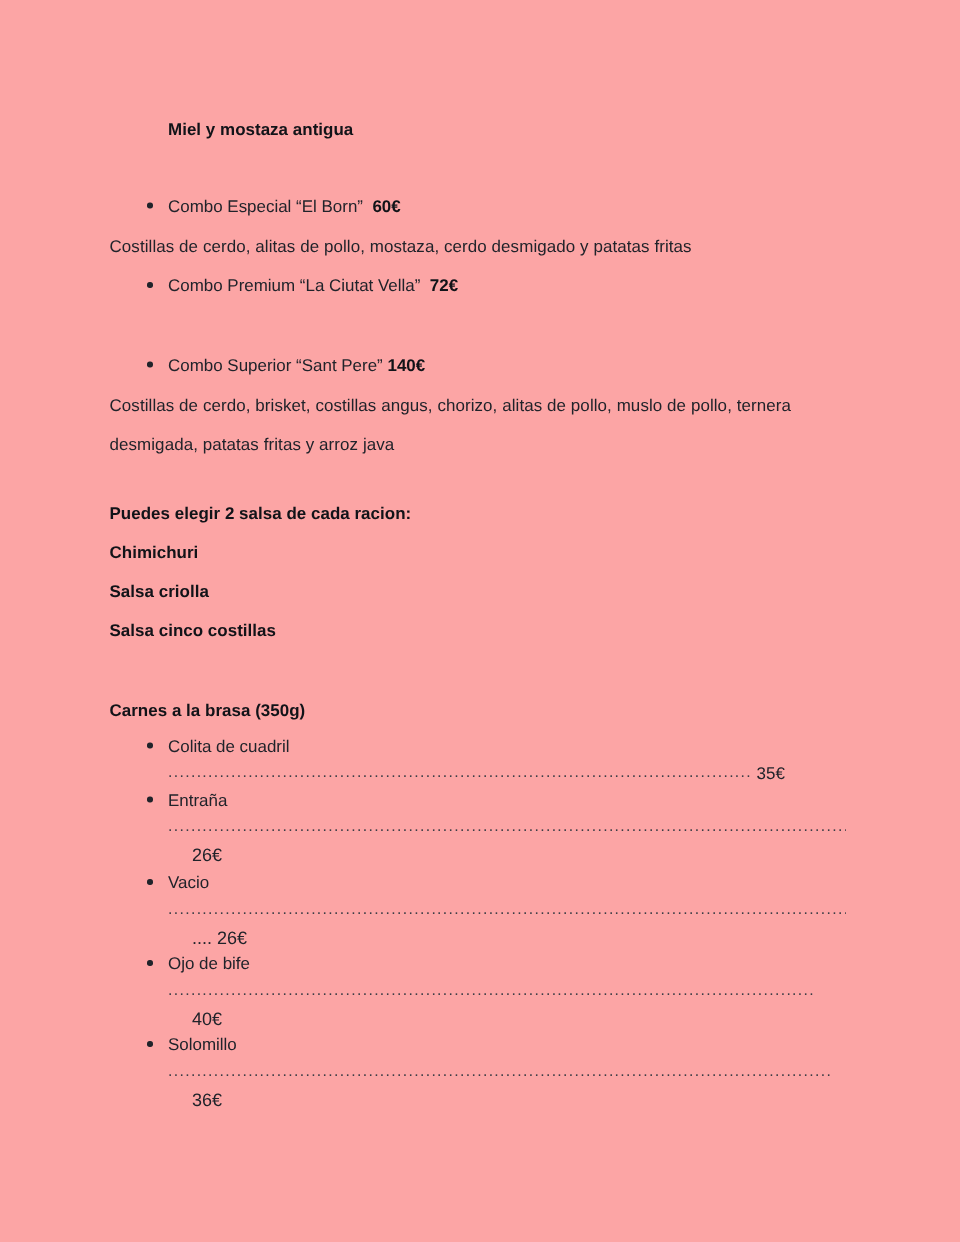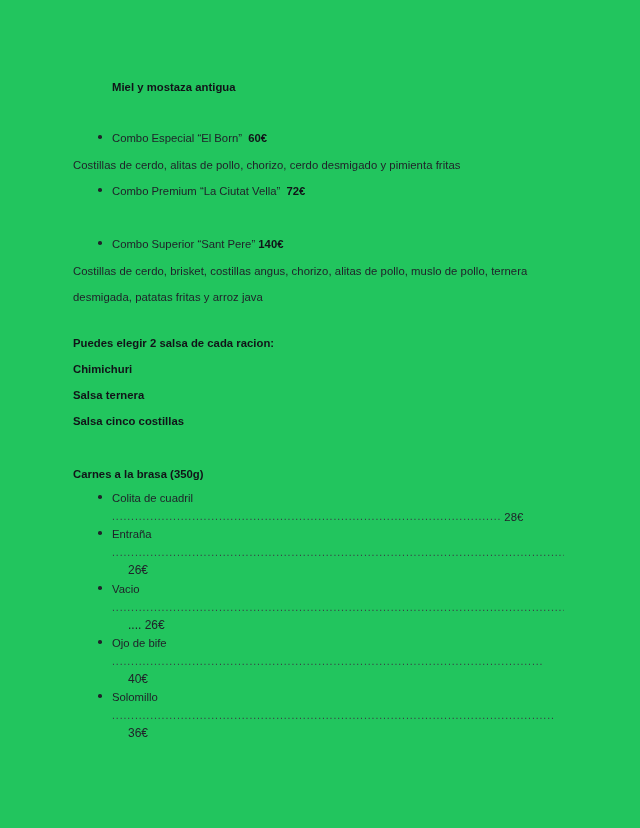--- a/index.html
+++ b/index.html
@@ -11,21 +11,21 @@
     width: 640px;
     height: 828px;
     position: relative;
     font-family: "Liberation Sans", sans-serif;
     color: #1a1a1a;
     -webkit-font-smoothing: antialiased;
   }
   .page {
     position: absolute;
     inset: 0;
-    background: #22c55e;
+    background: #fca5a5;
     overflow: hidden;
   }
 
   
   .blk {
     position: absolute;
     font-size: 11.3px;
     line-height: 26px;
     color: #20232a;
     letter-spacing: 0.005em;
@@ -105,46 +105,46 @@
 <body>
 
 <div class="page">
 
   <div class="blk bold indent-left" style="top:74px;">Miel y mostaza antigua</div>
 
   <div class="bullet-row" style="top:128px;">
     <span class="dot"></span>
     <span class="btxt"><span>Combo Especial “El Born”</span><span>&nbsp;&nbsp;</span><span class="price">60€</span></span>
   </div>
-  <div class="blk body-left" style="top:152px;">Costillas de cerdo, alitas de pollo, chorizo, cerdo desmigado y pimienta fritas</div>
+  <div class="blk body-left" style="top:152px;">Costillas de cerdo, alitas de pollo, mostaza, cerdo desmigado y patatas fritas</div>
 
   <div class="bullet-row" style="top:181px;">
     <span class="dot"></span>
     <span class="btxt"><span>Combo Premium “La Ciutat Vella”</span><span>&nbsp;&nbsp;</span><span class="price">72€</span></span>
   </div>
 
   <div class="bullet-row" style="top:234px;">
     <span class="dot"></span>
     <span class="btxt"><span>Combo Superior “Sant Pere”</span><span>&nbsp;</span><span class="price">140€</span></span>
   </div>
   <div class="blk body-left" style="top:258px;">Costillas de cerdo, brisket, costillas angus, chorizo, alitas de pollo, muslo de pollo, ternera desmigada, patatas fritas y arroz java</div>
 
   <div class="blk bold body-left" style="top:330px;">Puedes elegir 2 salsa de cada racion:</div>
   <div class="blk bold body-left" style="top:356px;">Chimichuri</div>
-  <div class="blk bold body-left" style="top:382px;">Salsa ternera</div>
+  <div class="blk bold body-left" style="top:382px;">Salsa criolla</div>
   <div class="blk bold body-left" style="top:408px;">Salsa cinco costillas</div>
 
   <div class="blk bold body-left" style="top:461px;">Carnes a la brasa (350g)</div>
 
   <div class="bullet-row" style="top:488px;">
     <span class="dot"></span>
     <span class="btxt">Colita de cuadril</span>
   </div>
   <div class="leader" style="top:506px; width:432px;">
-    <span class="dots" style="max-width:400px;">......................................................................................................</span><span class="amt">28€</span>
+    <span class="dots" style="max-width:400px;">......................................................................................................</span><span class="amt">35€</span>
   </div>
 
   <div class="bullet-row" style="top:524px;">
     <span class="dot"></span>
     <span class="btxt">Entraña</span>
   </div>
   <div class="leader" style="top:542px; width:454px;">
     <span class="dots" style="max-width:452px;">............................................................................................................................</span>
   </div>
   <div class="cont" style="top:560px;">26€</div>

